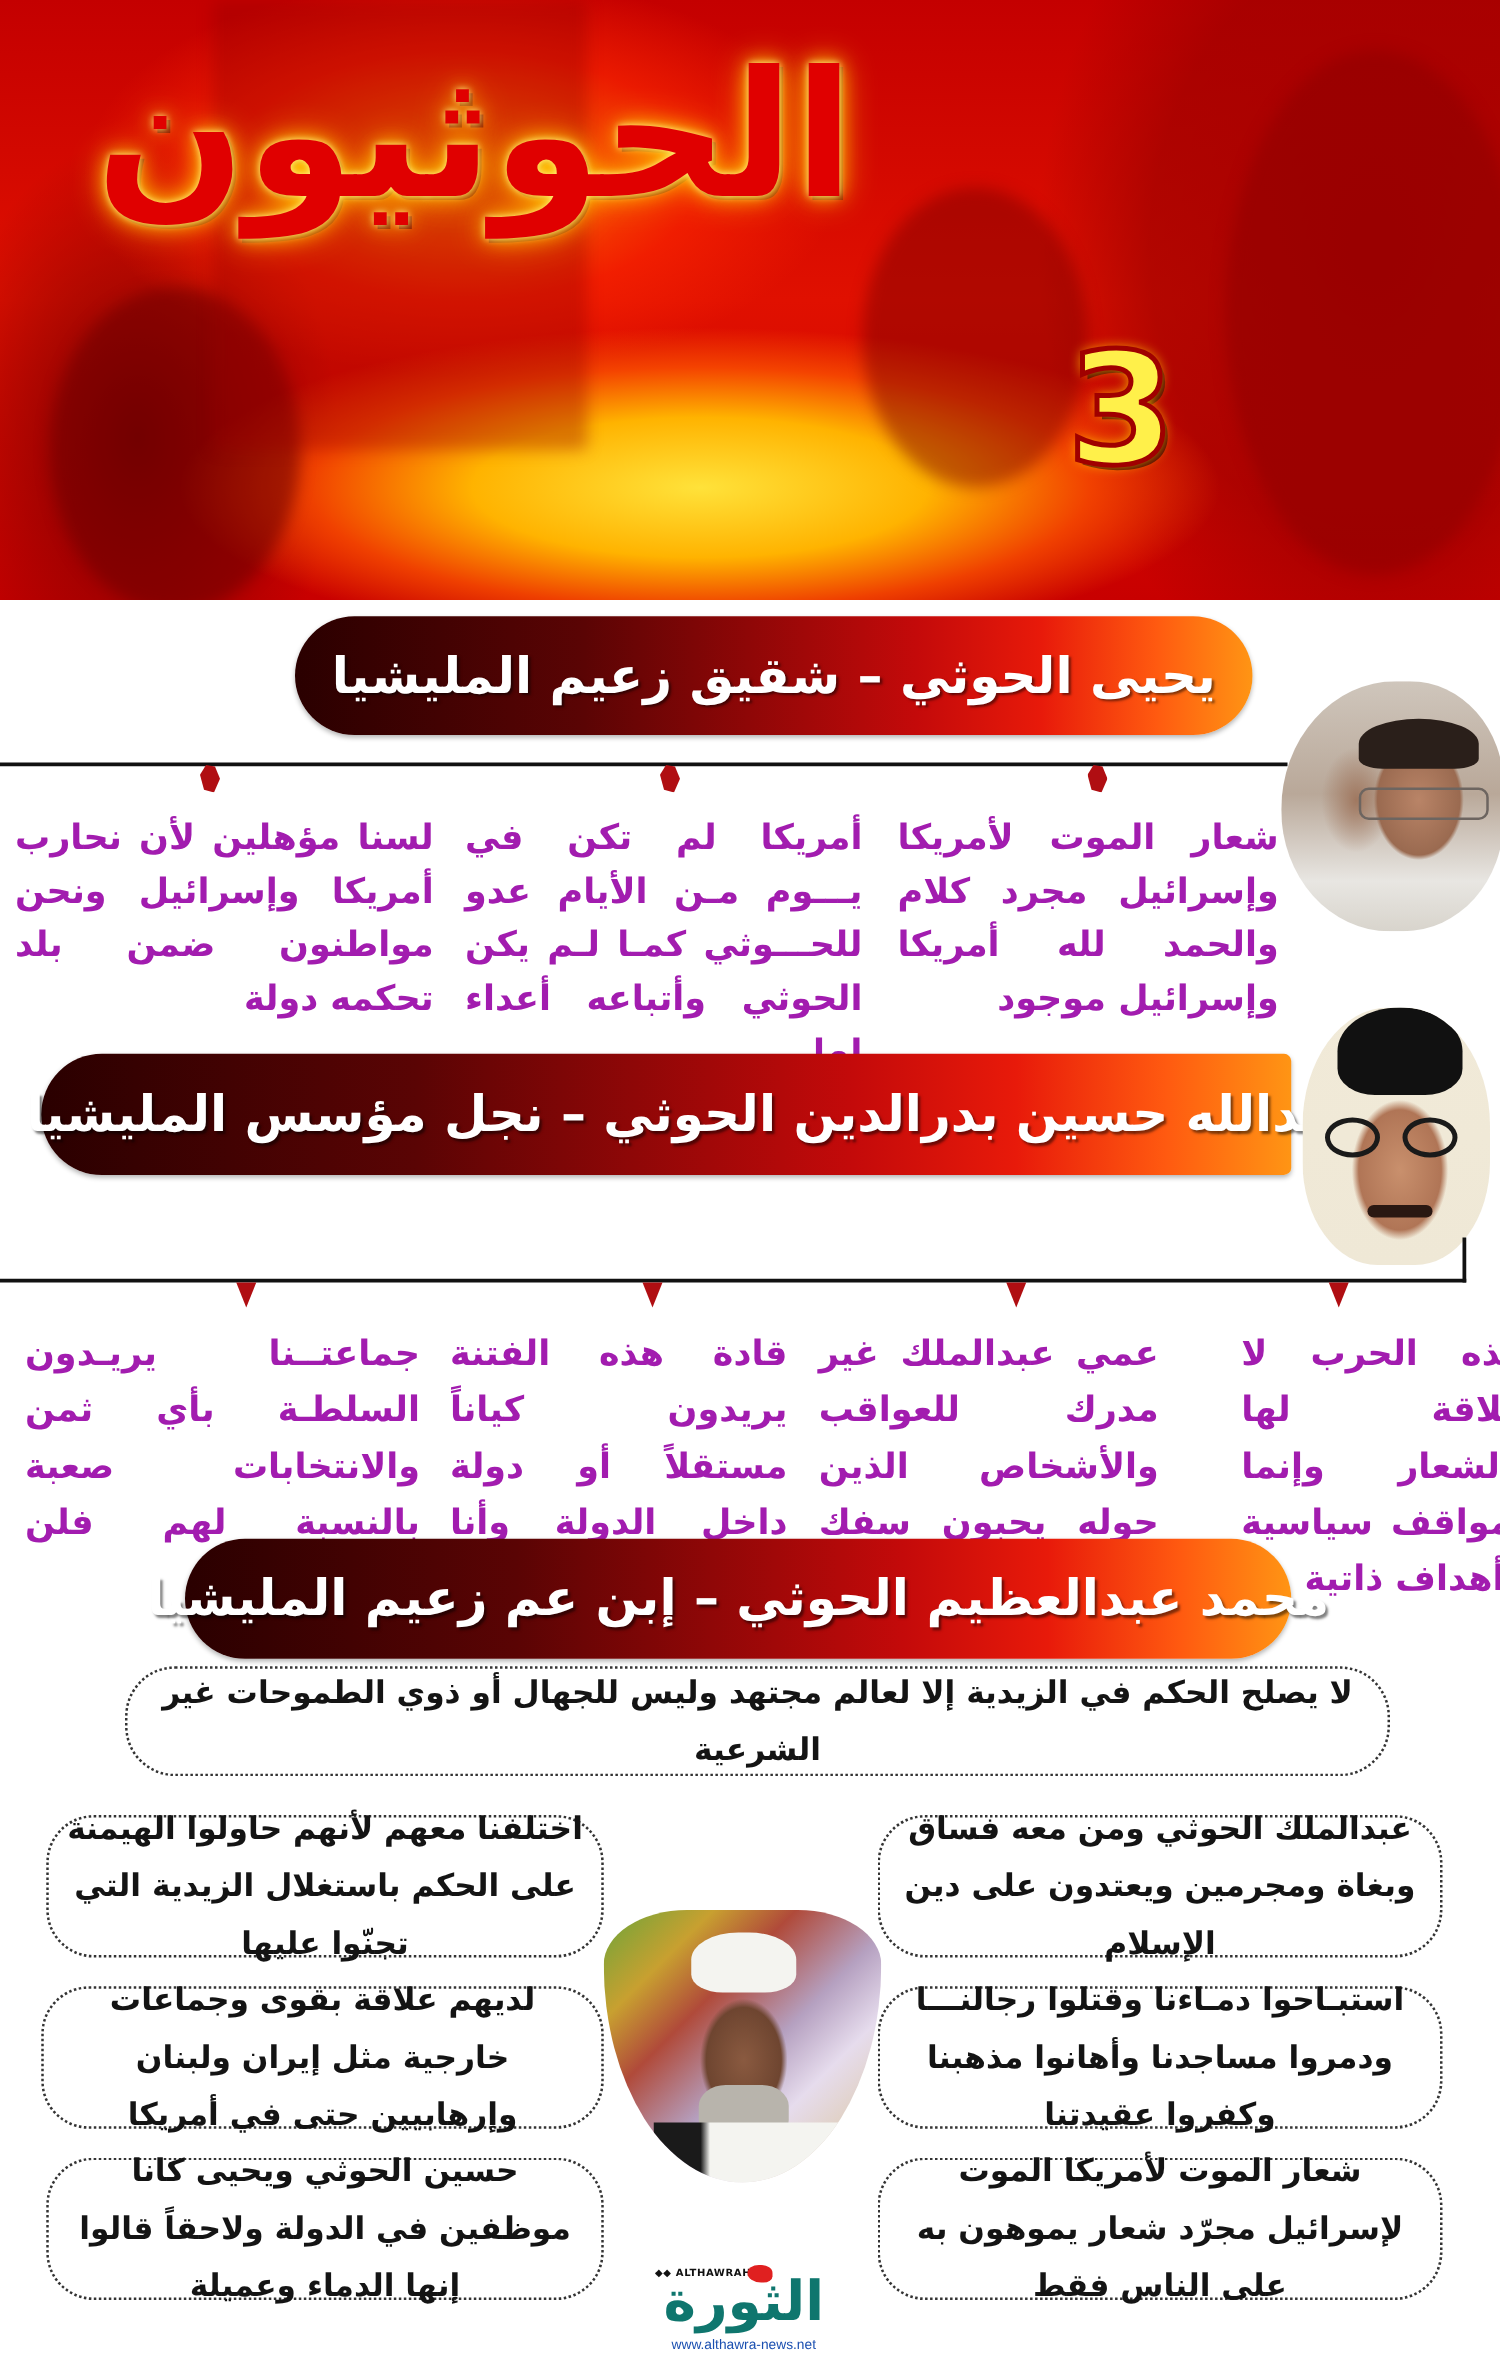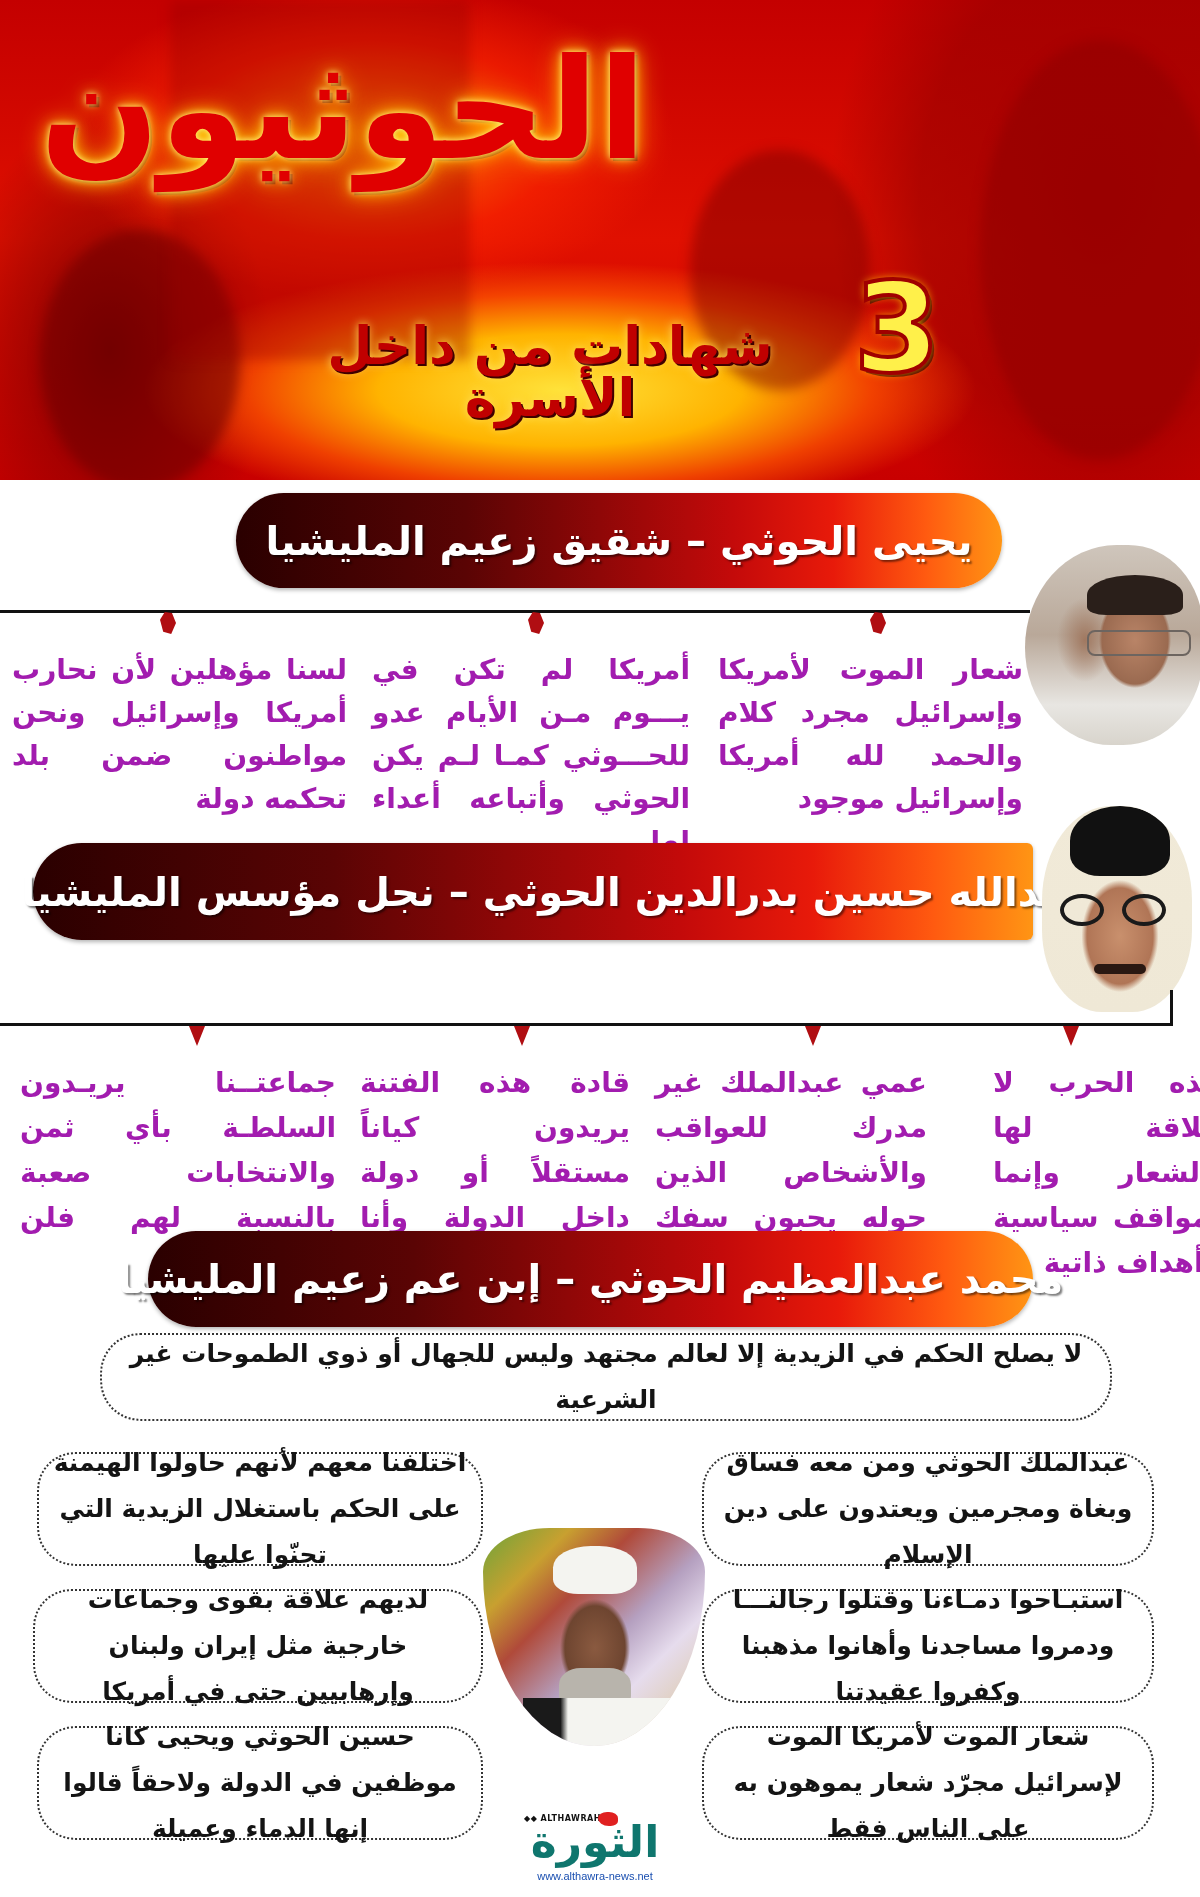--- a/index.html
+++ b/index.html
@@ -8,21 +8,21 @@
   .abs{position:absolute;}
   
   #hero{left:0;top:0;width:1200px;height:480px;overflow:hidden;
     background:
       radial-gradient(ellipse 520px 160px at 560px 390px, #ffe23a 0%, #ffb300 35%, rgba(255,90,0,0.7) 60%, rgba(200,0,0,0) 80%),
       radial-gradient(ellipse 380px 200px at 370px 140px, #ff7a00 0%, rgba(255,40,0,0.6) 50%, rgba(0,0,0,0) 80%),
       radial-gradient(ellipse 300px 400px at 1100px 200px, #a80000 0%, rgba(150,0,0,0.6) 60%, rgba(0,0,0,0) 90%),
       radial-gradient(ellipse 200px 300px at 110px 350px, #7a0000 0%, rgba(0,0,0,0) 80%),
       linear-gradient(180deg,#c40000 0%, #e01000 50%, #c80000 100%);}
   .hero-shape{position:absolute;border-radius:50%;filter:blur(6px);}
-  #hero-title{left:40px;top:40px;width:680px;text-align:left;font-size:140px;font-weight:bold;
+  #hero-title{left:40px;top:40px;width:680px;text-align:center;font-size:140px;font-weight:bold;
     color:#e00000;line-height:1;letter-spacing:-2px;
     text-shadow:0 0 6px #fff48a,0 0 16px #ffcc00,0 0 30px #ff9000,3px 3px 0 #7a0000;
     font-family:"DejaVu Sans",sans-serif;}
   #hero-num{left:842px;top:268px;width:110px;height:120px;font-size:124px;line-height:120px;text-align:center;
     font-weight:bold;color:#fff04a;-webkit-text-stroke:4px #a00000;
     text-shadow:0 0 10px #ffcc00,4px 4px 0 #500000;font-family:"DejaVu Sans",sans-serif;}
   .hero-sub{position:absolute;text-align:center;font-weight:bold;color:#c00000;font-size:52px;line-height:1;
     text-shadow:2px 2px 0 #400000,0 0 10px #ffe060;direction:rtl;}
   #hero-sub1{left:260px;top:320px;width:580px;}
   #hero-sub2{left:170px;top:395px;width:790px;}
@@ -50,21 +50,20 @@
 <body>
 
 <div id="hero" class="abs">
   <div class="hero-shape" style="left:40px;top:230px;width:200px;height:260px;background:rgba(110,0,0,0.55);"></div>
   <div class="hero-shape" style="left:690px;top:150px;width:180px;height:240px;background:rgba(120,0,0,0.45);"></div>
   <div class="hero-shape" style="left:980px;top:40px;width:240px;height:420px;background:rgba(140,0,0,0.5);"></div>
   <div class="hero-shape" style="left:170px;top:0;width:300px;height:360px;border-radius:6px;background:rgba(150,0,0,0.35);"></div>
 
   <div id="hero-title" class="abs">الحوثيون</div>
   <div id="hero-num" class="abs">3</div>
-  <div id="hero-sub1" class="hero-sub">شهادات من داخل الأسرة</div>
 </div>
 
 <div class="pill" style="left:236px;top:493px;width:766px;height:95px;">
   <span class="pill-text">يحيى الحوثي – شقيق زعيم المليشيا</span>
 </div>
 <div class="line" style="left:0;top:610px;width:1030px;height:3px;"></div>
 <div class="photo" style="left:1025px;top:545px;width:178px;height:200px;border-radius:55% 45% 48% 52%;
   background:radial-gradient(ellipse 60px 80px at 110px 95px,#b98467 0%,#9a6a50 55%,rgba(0,0,0,0) 60%),
              radial-gradient(ellipse 40px 60px at 60px 95px,#a07860 0%,rgba(0,0,0,0) 70%),
              linear-gradient(180deg,#cfc6bc 0%,#b9a899 45%,#e8e6e2 80%,#d8d4cc 100%);">

